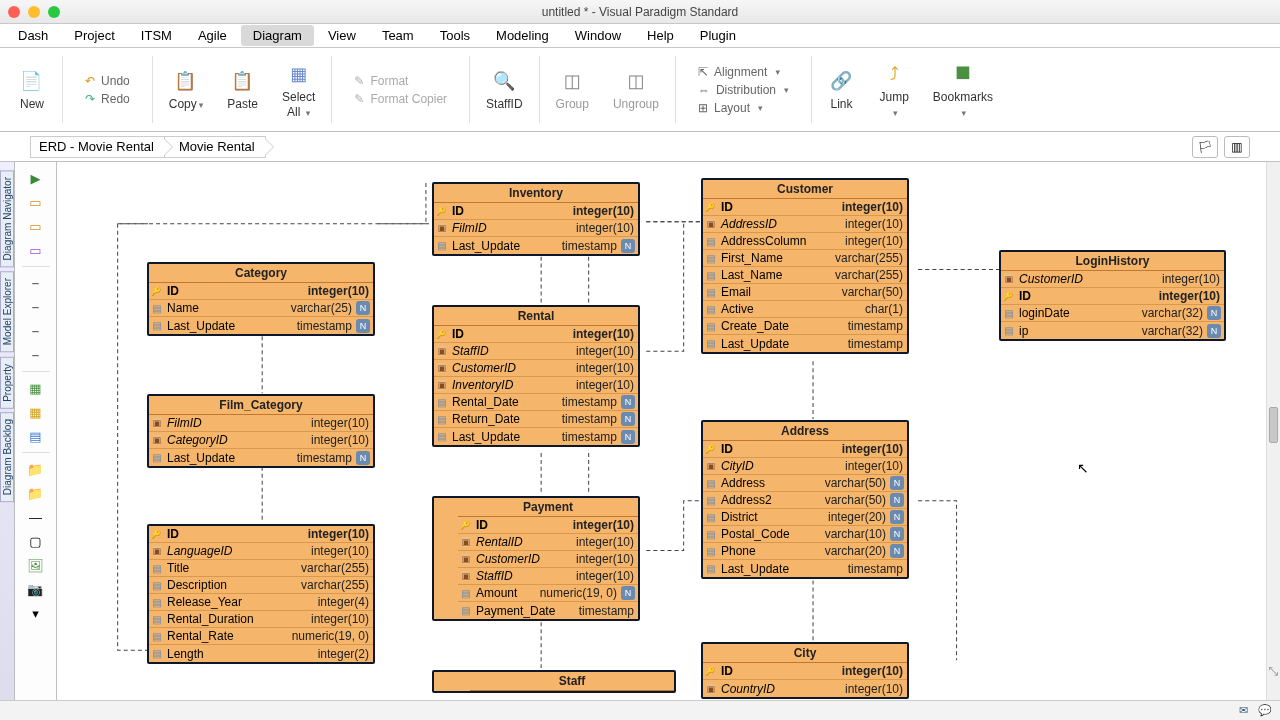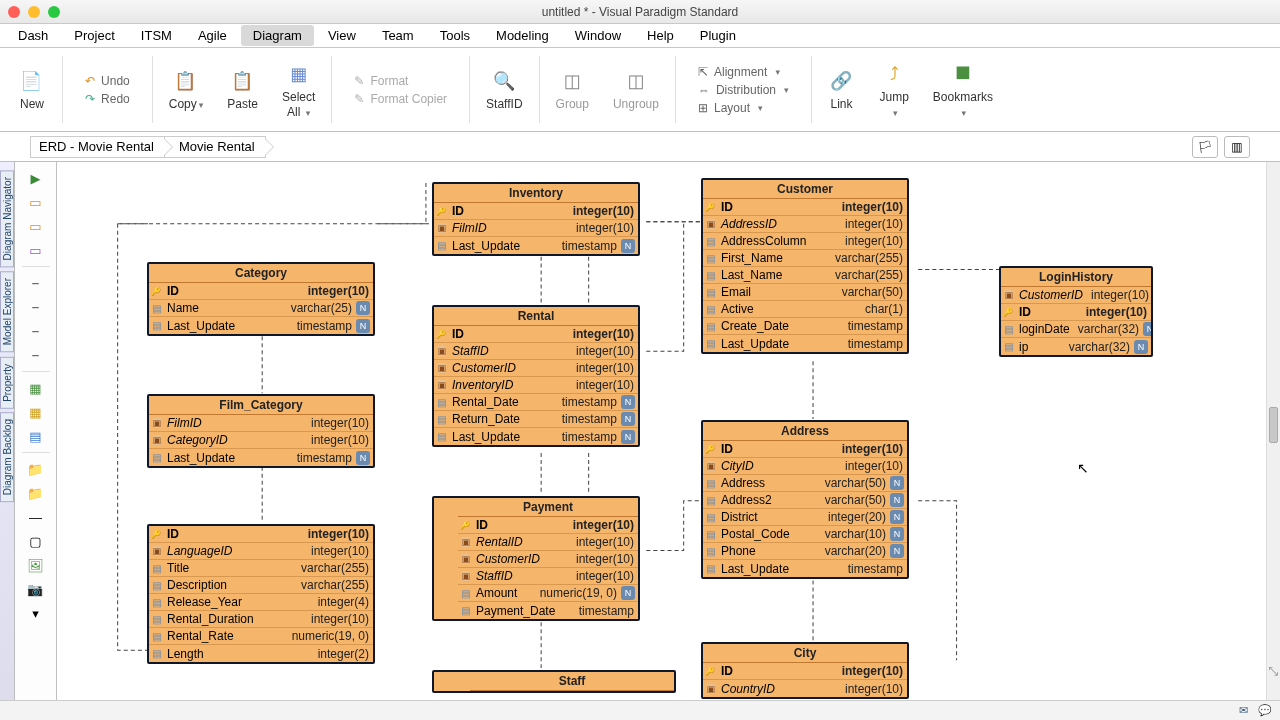--- a/index.html
+++ b/index.html
@@ -338,21 +338,21 @@
             <span class="row-icon icon-col"></span>
             <span class="row-name">Create_Date</span>
             <span class="row-type">timestamp</span>
           </div>
           <div class="entity-row">
             <span class="row-icon icon-col"></span>
             <span class="row-name">Last_Update</span>
             <span class="row-type">timestamp</span>
           </div>
         </div>
-        <div class="entity" style="left: 942px; top: 104px; width: 154px;">
+        <div class="entity" style="left: 942px; top: 88px; width: 227px;">
           <div class="entity-title">LoginHistory</div>
           <div class="entity-row">
             <span class="row-icon icon-fk"></span>
             <span class="row-name fk">CustomerID</span>
             <span class="row-type">integer(10)</span>
           </div>
           <div class="entity-row">
             <span class="row-icon icon-pk"></span>
             <span class="row-name" style="font-weight: bold;">ID</span>
             <span class="row-type" style="font-weight: bold;">integer(10)</span>

